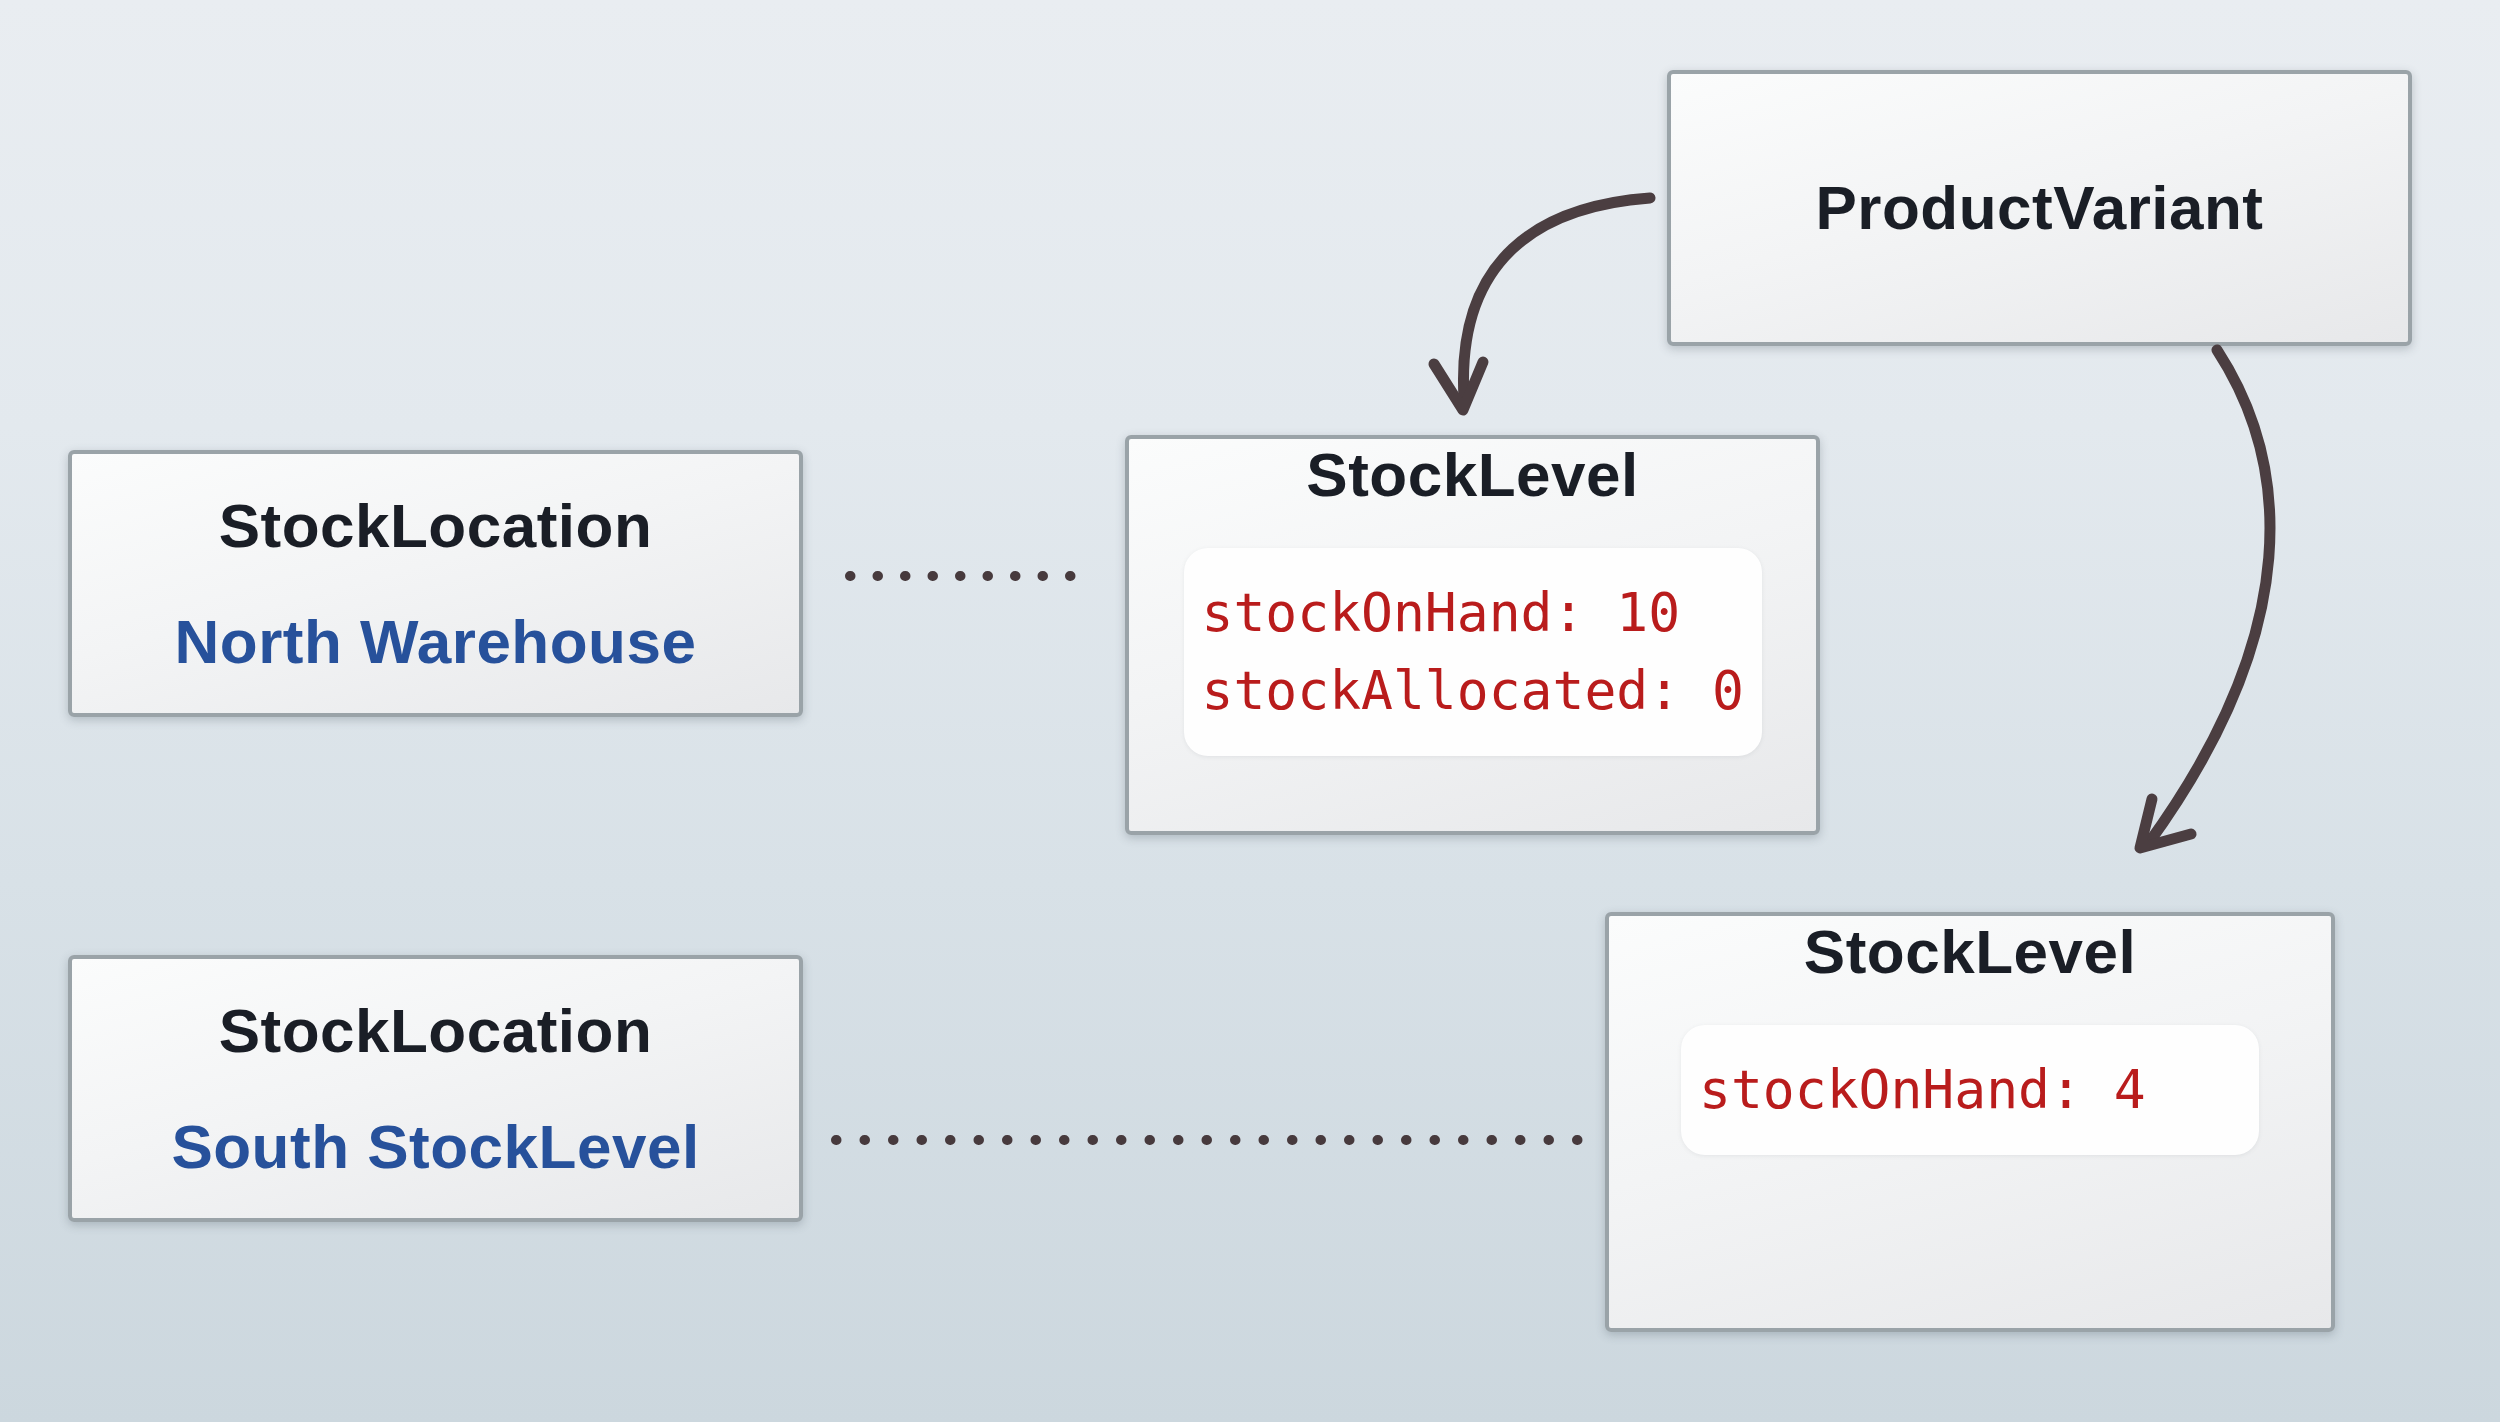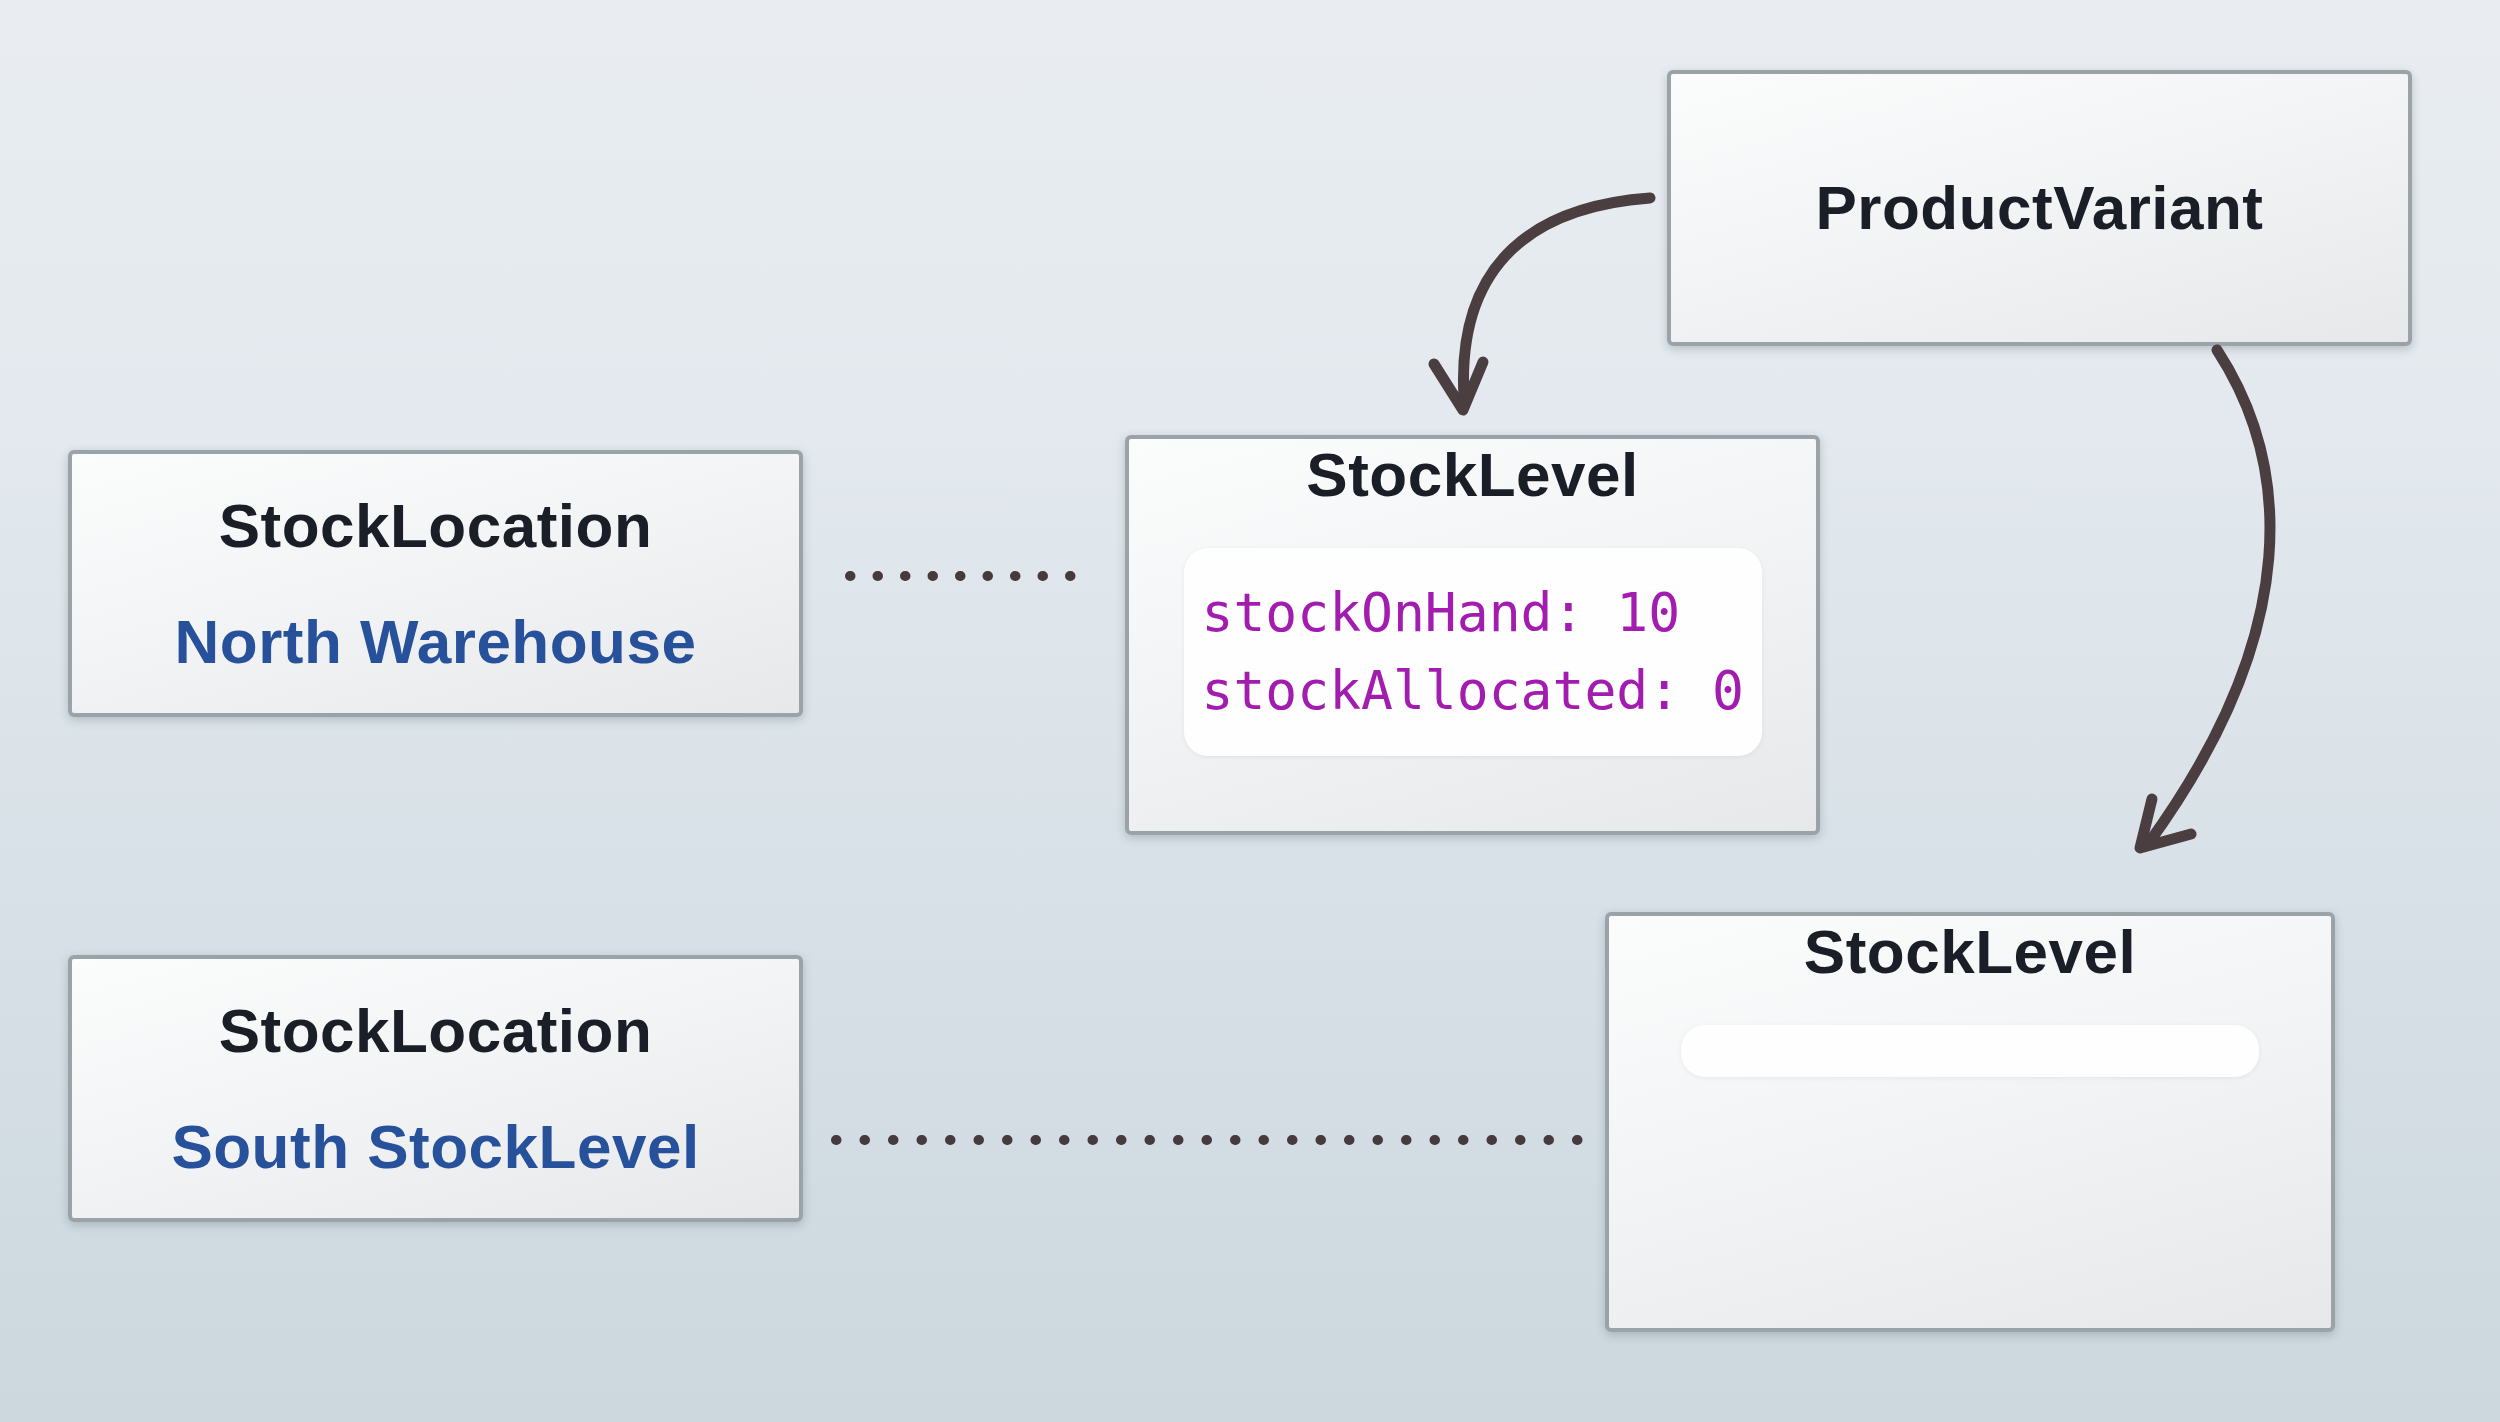--- a/index.html
+++ b/index.html
@@ -38,21 +38,21 @@
     margin-top:37px;
     width:578px;
     box-sizing:border-box;
     background:#fefefe;
     border-radius:24px;
     padding:26px 10px 26px 18px;
     box-shadow:0 1px 4px rgba(90,100,110,0.10);
   }
   .fieldbox__line{
     font-family:"DejaVu Sans Mono", monospace;
-    font-size:53px;line-height:78px;color:#a21caf;
+    font-size:53px;line-height:78px;color:#b91c1c;
     white-space:nowrap;
   }
   
   #node-product-variant{left:1667px;top:70px;width:745px;height:276px;}
   #node-stock-level-north{left:1125px;top:435px;width:695px;height:400px;}
   #node-stock-level-south{left:1605px;top:912px;width:730px;height:420px;}
   #node-stock-location-north{left:68px;top:450px;width:735px;height:267px;}
   #node-stock-location-south{left:68px;top:955px;width:735px;height:267px;}
 </style>
 </head>
@@ -81,20 +81,21 @@
     <div class="node__type">StockLevel</div>
     <div class="fieldbox">
       <div class="fieldbox__line">stockOnHand: 10</div>
       <div class="fieldbox__line">stockAllocated: 0</div>
     </div>
   </div>
 
   <div class="node node--stocklevel" id="node-stock-level-south">
     <div class="node__type">StockLevel</div>
     <div class="fieldbox">
+      <div class="fieldbox__line">stockOnHand: 4</div>
     </div>
   </div>
 
   <div class="node node--entity" id="node-stock-location-north">
     <div class="node__type">StockLocation</div>
     <div class="node__instance">North Warehouse</div>
   </div>
 
   <div class="node node--entity" id="node-stock-location-south">
     <div class="node__type">StockLocation</div>

